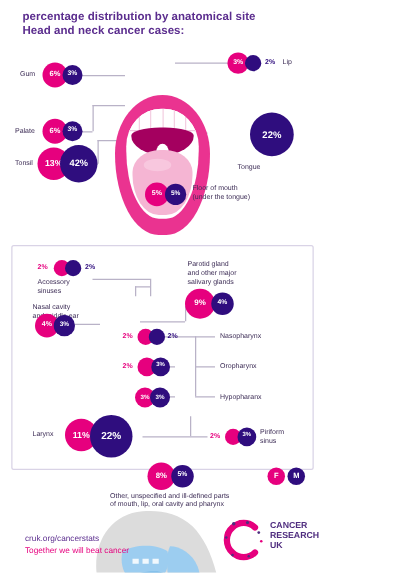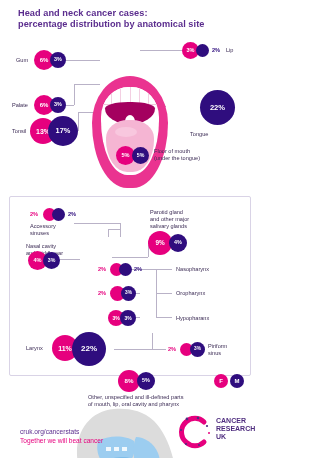--- a/index.html
+++ b/index.html
@@ -117,22 +117,22 @@
     position:absolute;left:38px;top:2px;
     font-size:7px;line-height:8.2px;font-weight:bold;color:#4f2d7f;
   }
 </style>
 </head>
 <body>
 
 <div class="page">
 
   <div class="title">
+    <div>percentage distribution by anatomical site</div>
     <div>Head and neck cancer cases:</div>
-    <div>percentage distribution by anatomical site</div>
   </div>
 
   <div class="panel-top">
 
     <div class="ln lnh" style="left:52px;top:24px;width:48px;"></div>
     <div class="ln lnh" style="left:140px;top:14px;width:60px;"></div>
     <div class="ln lnh" style="left:52px;top:69px;width:22px;"></div>
     <div class="ln lnv" style="left:74px;top:48px;height:21px;"></div>
     <div class="ln lnh" style="left:74px;top:48px;width:26px;"></div>
     <div class="ln lnh" style="left:62px;top:95px;width:16px;"></div>
@@ -167,21 +167,21 @@
     <div class="bub navy" style="left:196px;top:8px;width:13px;height:13px;font-size:4.6px;"></div>
     <div class="pct-out n" style="left:212px;top:11px;">2%</div>
     <div class="lab" style="left:226px;top:11px;">Lip</div>
 
     <div class="lab" style="left:12px;top:66px;">Palate</div>
     <div class="bub pink" style="left:34px;top:59px;width:20px;height:20px;font-size:6px;">6%</div>
     <div class="bub navy" style="left:50px;top:61px;width:16px;height:16px;font-size:5.4px;">3%</div>
 
     <div class="lab" style="left:12px;top:92px;">Tonsil</div>
     <div class="bub pink" style="left:30px;top:82px;width:26px;height:26px;font-size:7px;">13%</div>
-    <div class="bub navy" style="left:48px;top:80px;width:30px;height:30px;font-size:7.4px;">17%</div>
+    <div class="bub navy" style="left:48px;top:80px;width:30px;height:30px;font-size:7.4px;">42%</div>
 
     <div class="bub navy" style="left:200px;top:54px;width:35px;height:35px;font-size:7.6px;">22%</div>
     <div class="lab" style="left:190px;top:95px;">Tongue</div>
 
     <div class="bub pink" style="left:116px;top:110px;width:19px;height:19px;font-size:5.6px;">5%</div>
     <div class="bub navy" style="left:132px;top:111px;width:17px;height:17px;font-size:5.2px;">5%</div>
     <div class="lab" style="left:154px;top:112px;">Floor of mouth</div>
     <div class="lab" style="left:154px;top:119px;">(under the tongue)</div>
   </div>
 

